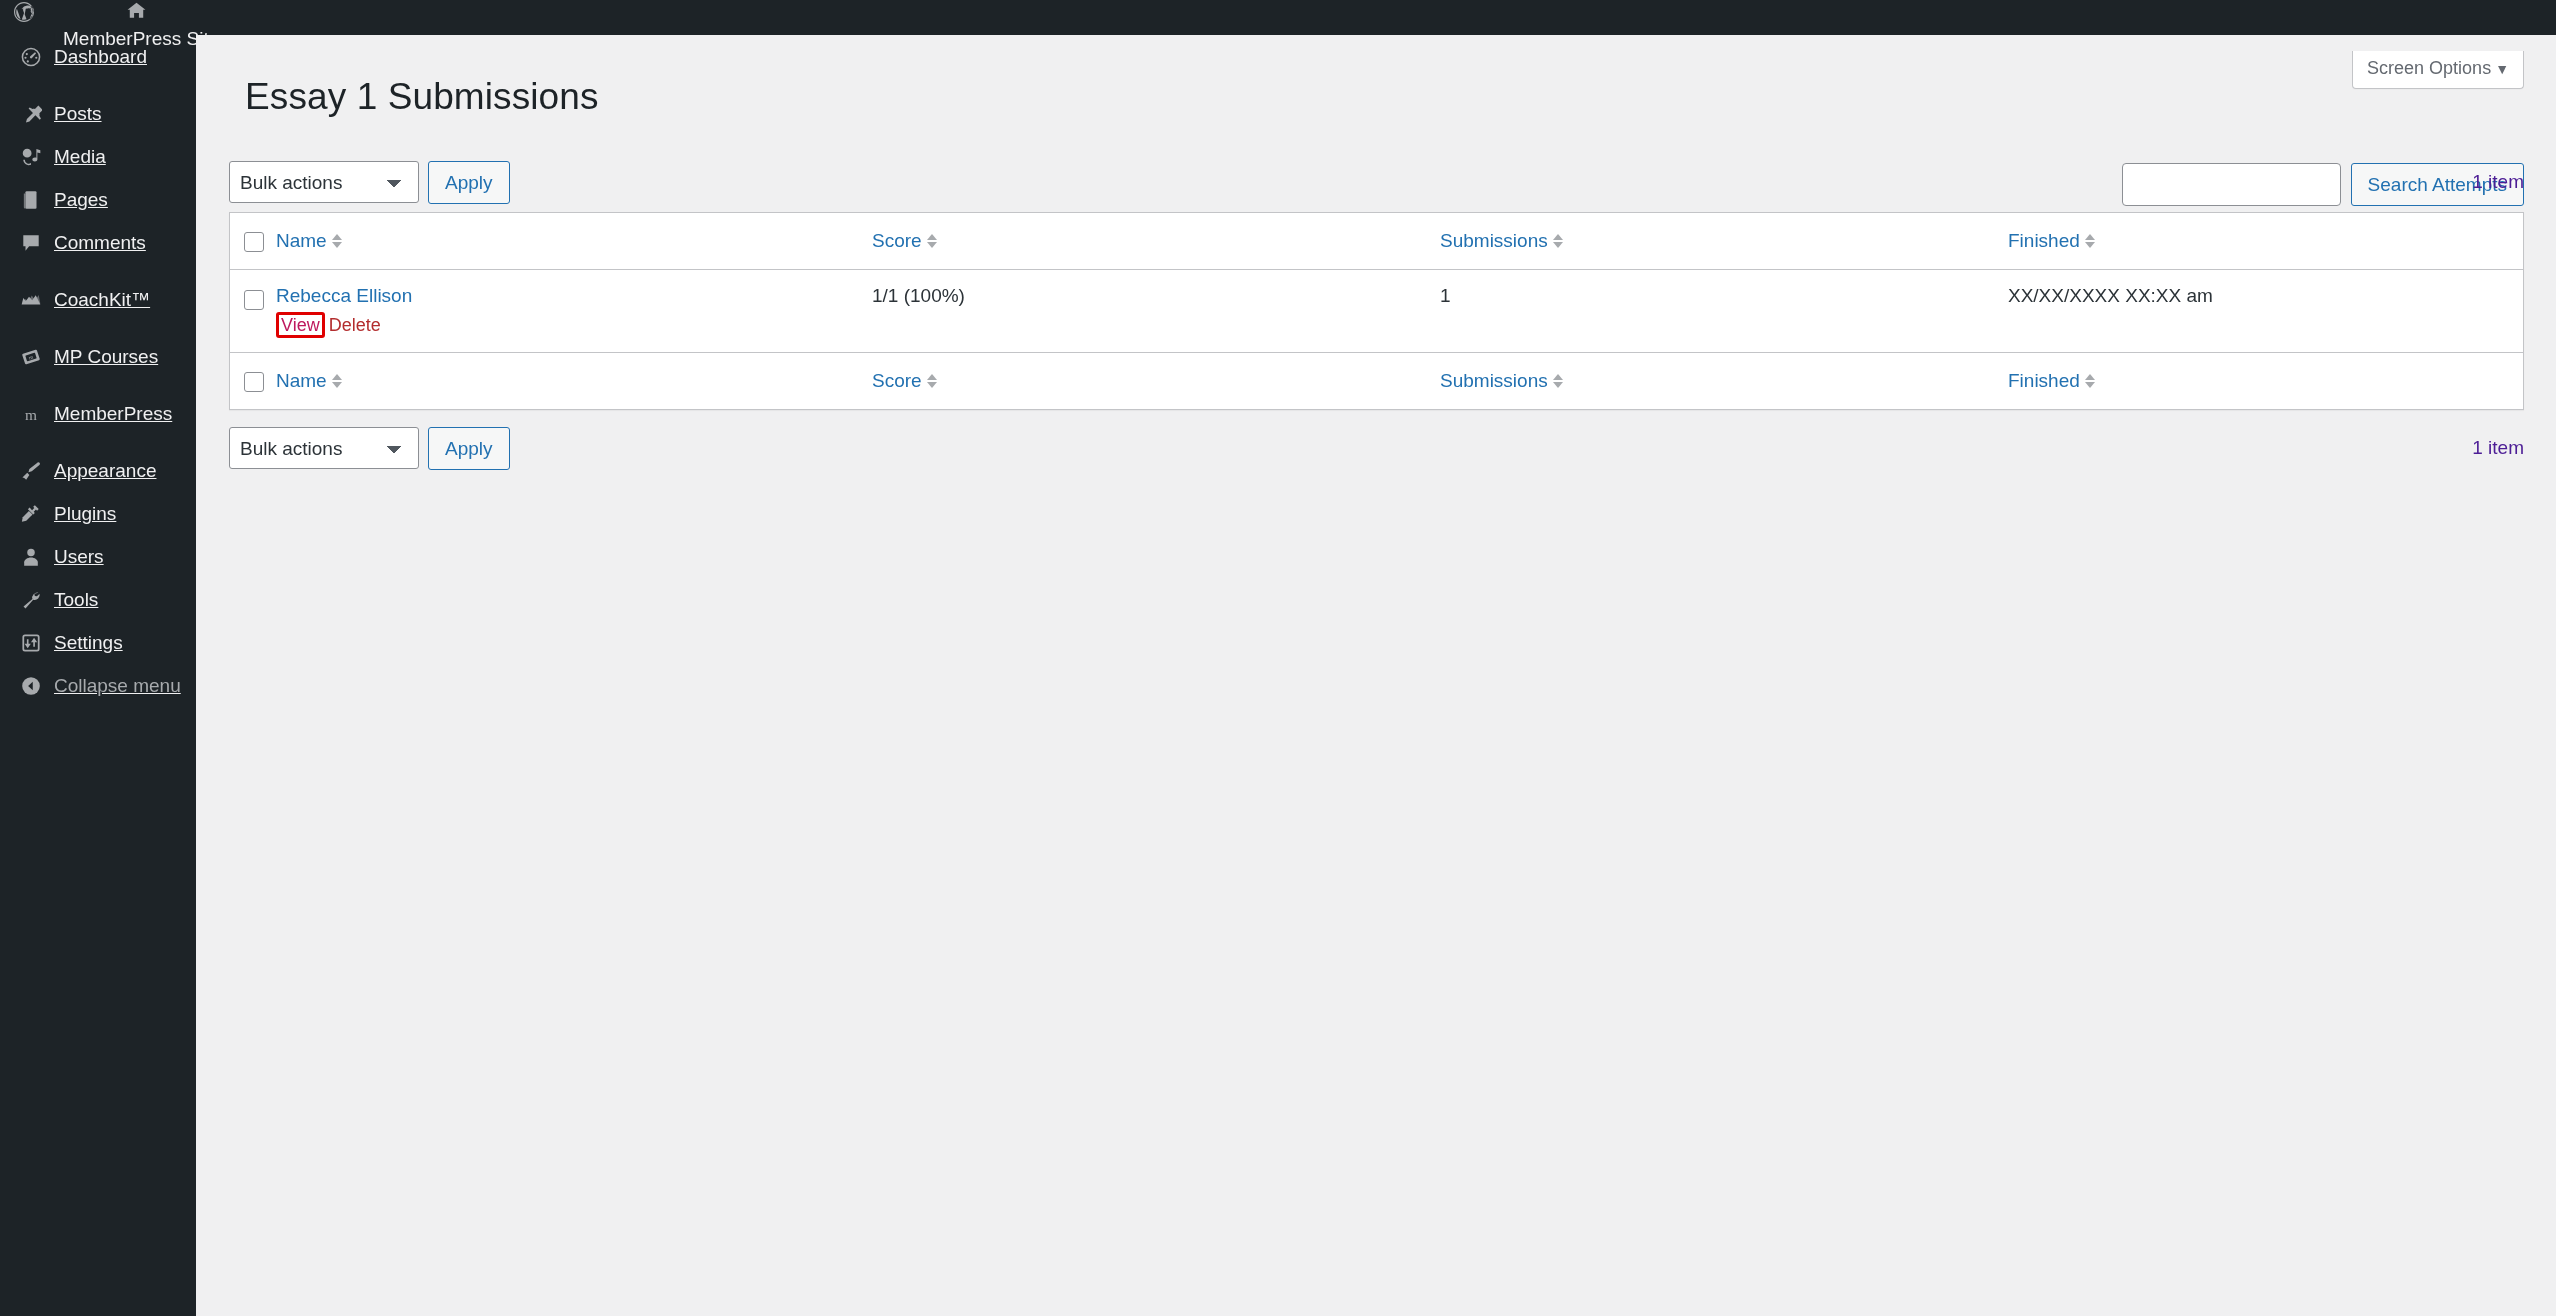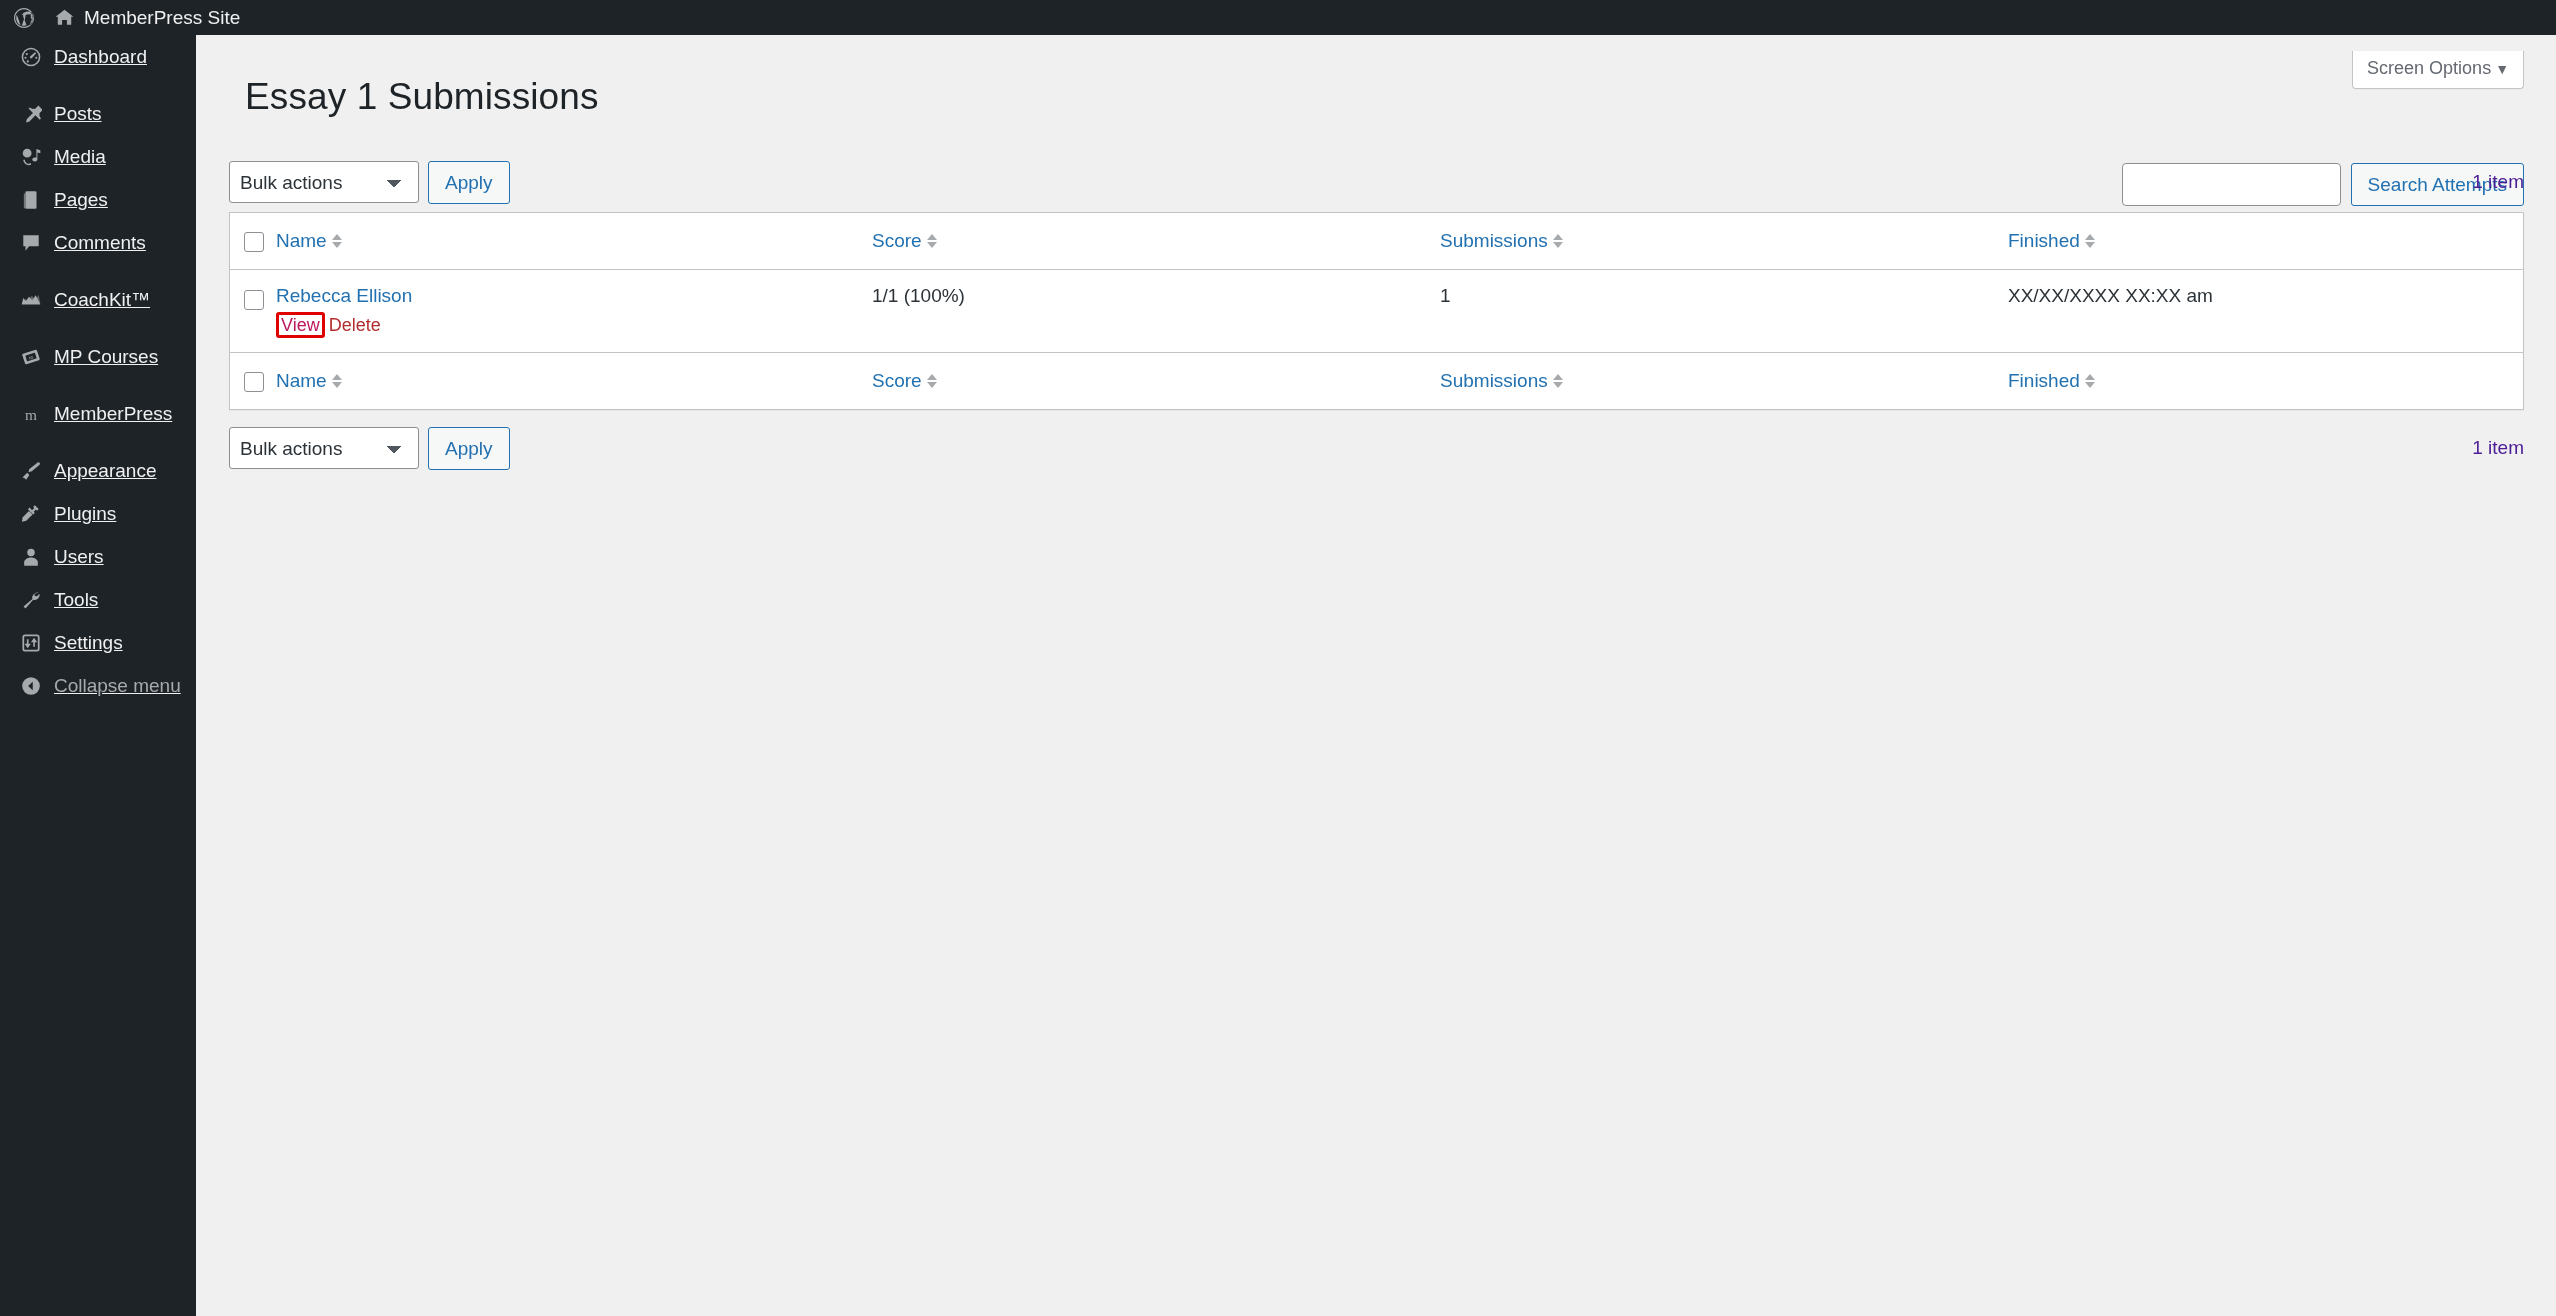--- a/index.html
+++ b/index.html
@@ -26,20 +26,21 @@
   }
   .ab-item {
     display: flex;
     align-items: center;
     height: 35px;
     padding: 0 12px;
     color: #f0f0f1;
     font-size: 20px;
     line-height: 35px;
     white-space: nowrap;
+    flex-direction: column;
   }
   .ab-item .ico { display:inline-flex; align-items:center; justify-content:center; }
   .ab-item .lbl { margin-left: 9px; color:#f0f0f1; font-size:19px; }
   .ab-wp { padding-left: 12px; padding-right: 6px; }
 
   
   #adminmenuwrap {
     position: absolute;
     top: 35px; left: 0;
     width: 196px;

